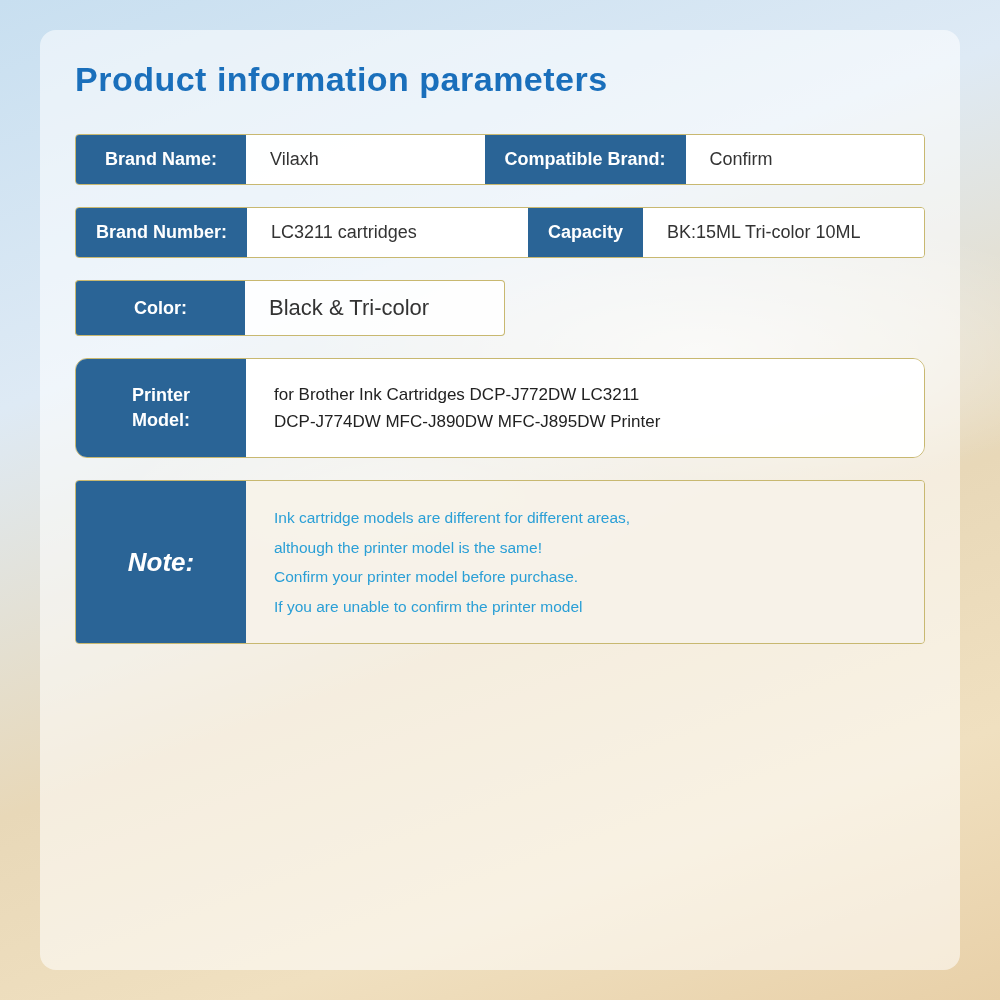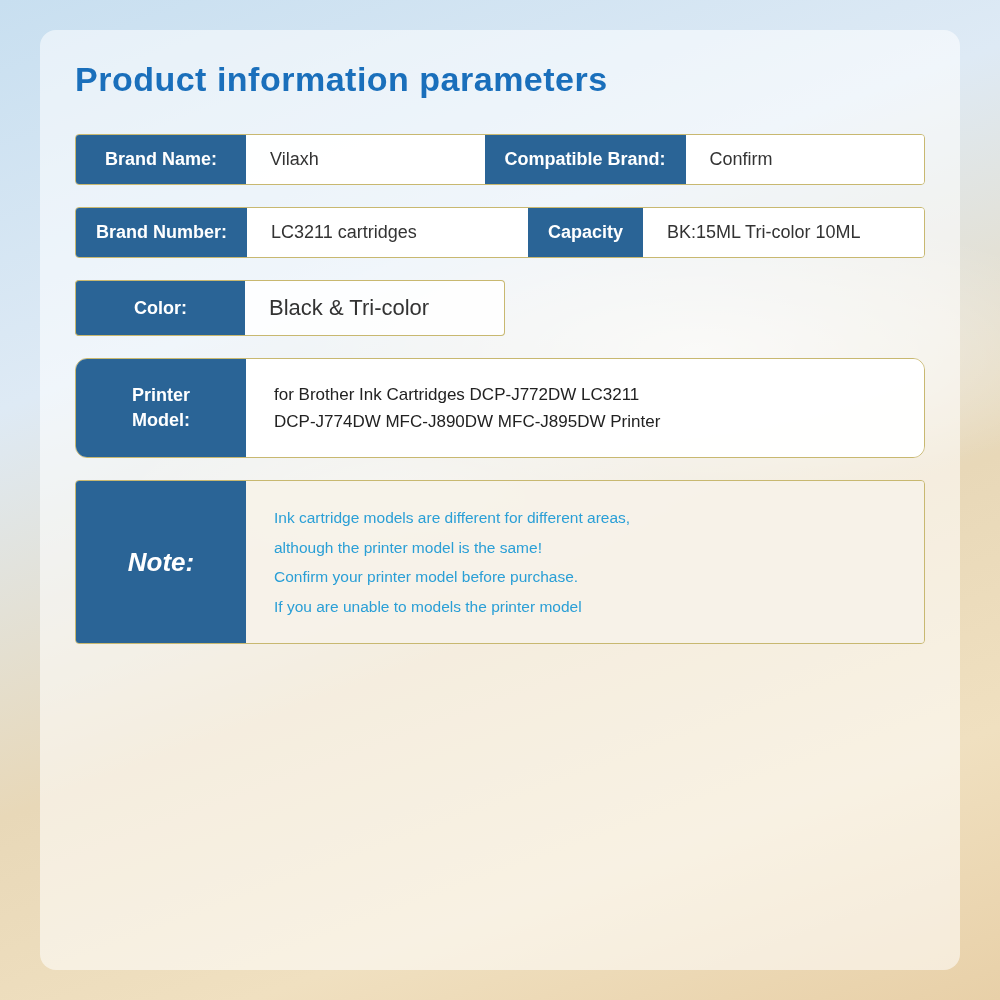--- a/index.html
+++ b/index.html
@@ -238,18 +238,18 @@
         </span>
       </div>
     </div>
 
     <div class="note-row">
       <div class="note-label">Note:</div>
       <div class="note-value">
         <p>Ink cartridge models are different for different areas,</p>
         <p>although the printer model is the same!</p>
         <p>Confirm your printer model before purchase.</p>
-        <p>If you are unable to models the printer model</p>
+        <p>If you are unable to confirm the printer model</p>
       </div>
     </div>
 
   </div>
 </div>
 
 </body></html>

